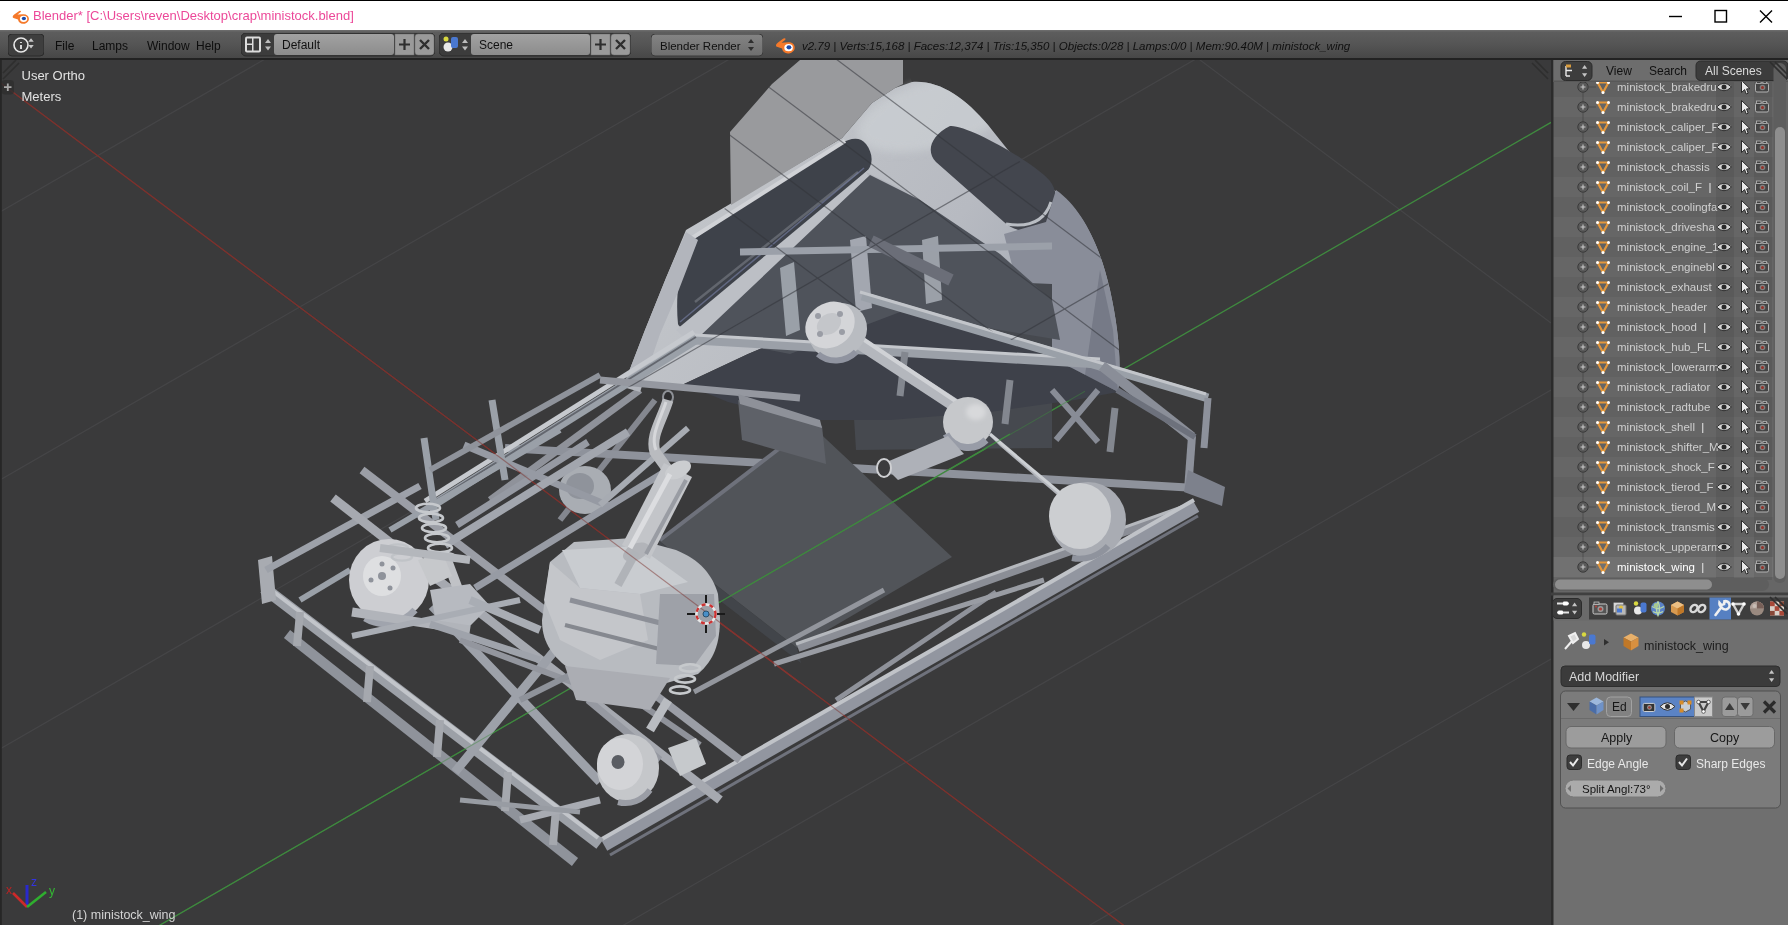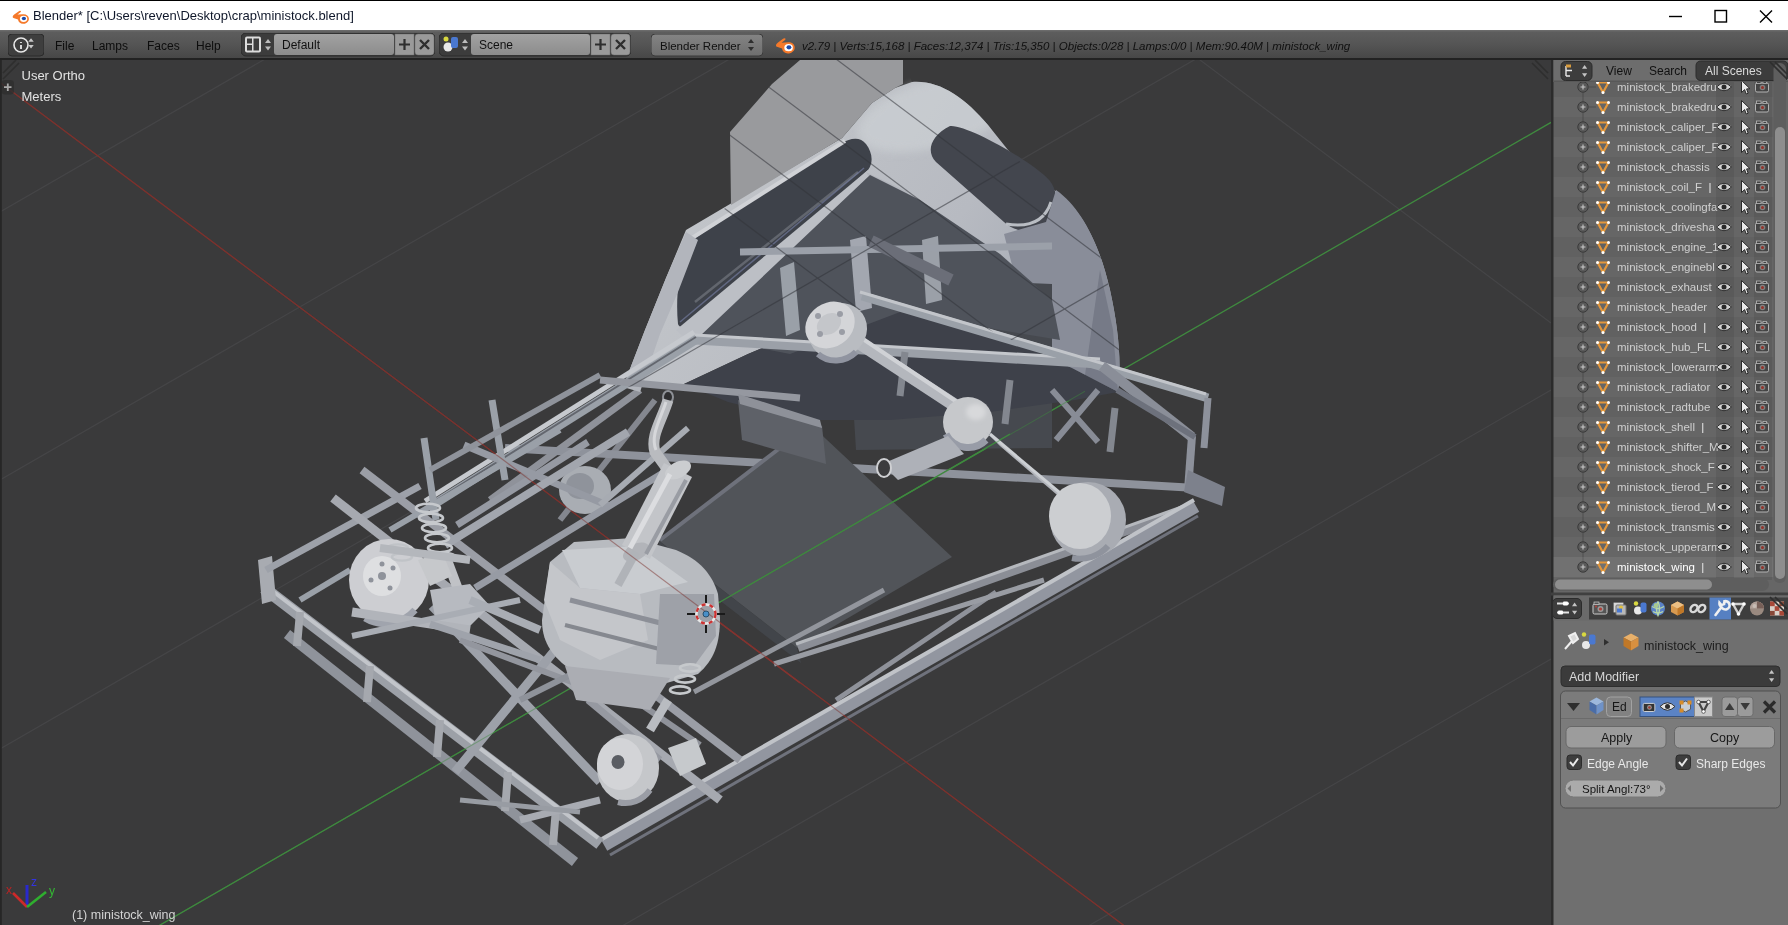--- a/index.html
+++ b/index.html
@@ -1,16 +1,16 @@
 <!DOCTYPE html>
 <html><head><meta charset="utf-8">
 <style>
 html,body{margin:0;padding:0;width:1788px;height:925px;overflow:hidden;background:#393a3b;font-family:"Liberation Sans",sans-serif;}
 #titlebar{position:absolute;left:0;top:0;width:1788px;height:30px;background:#ffffff;border-top:1px solid #000;box-sizing:border-box;}
-#titletext{position:absolute;left:33px;top:7px;font-size:13px;color:#0f172a;}
+#titletext{position:absolute;left:33px;top:7px;font-size:13px;color:#ec4899;}
 #infobar{position:absolute;left:0;top:30px;width:1788px;height:30px;background:linear-gradient(180deg,#6f6f6f 0%,#5d5d5d 8%,#555555 50%,#474747 100%);border-bottom:2px solid #222;box-sizing:border-box;}
 .menuitem{position:absolute;top:9px;font-size:12px;color:#0d0d0d;}
 #stats{position:absolute;top:9.5px;left:802px;font-size:11.5px;color:#101010;font-style:italic;}
 #vp{position:absolute;left:0;top:60px;}
 #rp{position:absolute;left:1551px;top:60px;}
 </style></head>
 <body>
 <div id="titlebar">
  <svg style="position:absolute;left:11px;top:6px" width="19" height="19" viewBox="0 0 19 19">
   <path d="M3.2,7.5 C1.5,8.8 1.2,10.5 2.5,11.0 L7.0,12.6 C7.3,15.3 9.8,17.2 12.8,16.8 C15.8,16.4 18.1,14.0 17.9,11.4 C17.7,8.8 15.2,7.0 12.2,7.2 L6.5,7.6 L9.5,5.2 C10.3,4.6 10.1,3.6 9.0,3.7 C8.5,3.7 8.0,4.0 7.5,4.4 Z" fill="#f5792a"></path>
@@ -26,21 +26,21 @@
 </div>
 <div id="infobar">
  <svg style="position:absolute;left:8px;top:4px" width="36" height="23" viewBox="0 0 36 23">
   <rect x="0" y="0" width="36" height="22" rx="4" fill="#3e3e3e" stroke="#2a2a2a"></rect>
   <circle cx="13" cy="11" r="7" fill="none" stroke="#e8e8e8" stroke-width="1.6"></circle>
   <path d="M13 8 v1 M13 11 v4" stroke="#e8e8e8" stroke-width="1.8"></path>
   <path d="M28 9 l3.2-4 3.2 4 z M28 13 l3.2 4 3.2-4 z" fill="#c8c8c8" transform="translate(-3.5,0) scale(0.85)"></path>
  </svg>
  <div class="menuitem" style="left:55px">File</div>
  <div class="menuitem" style="left:92px">Lamps</div>
- <div class="menuitem" style="left:147px">Faces</div>
+ <div class="menuitem" style="left:147px">Window</div>
  <div class="menuitem" style="left:196px">Help</div>
 
  <svg style="position:absolute;left:241px;top:3px" width="194" height="24" viewBox="0 0 194 24">
   <rect x="0" y="0" width="194" height="23" rx="5" fill="#3c3c3c" stroke="#2a2a2a"></rect>
   <rect x="4" y="3.5" width="16" height="16" rx="2" fill="#dcdcdc"></rect>
   <rect x="6" y="5.5" width="5" height="5" fill="#3c3c3c"></rect>
   <rect x="12.5" y="5.5" width="5.5" height="12" fill="#3c3c3c"></rect>
   <rect x="6" y="12" width="5" height="5.5" fill="#3c3c3c"></rect>
   <path d="M24 10 l3-4 3 4 z M24 13.5 l3 4 3-4 z" fill="#bdbdbd"></path>
   <rect x="33" y="1" width="120" height="21" rx="3" fill="url(#gf)"></rect>

